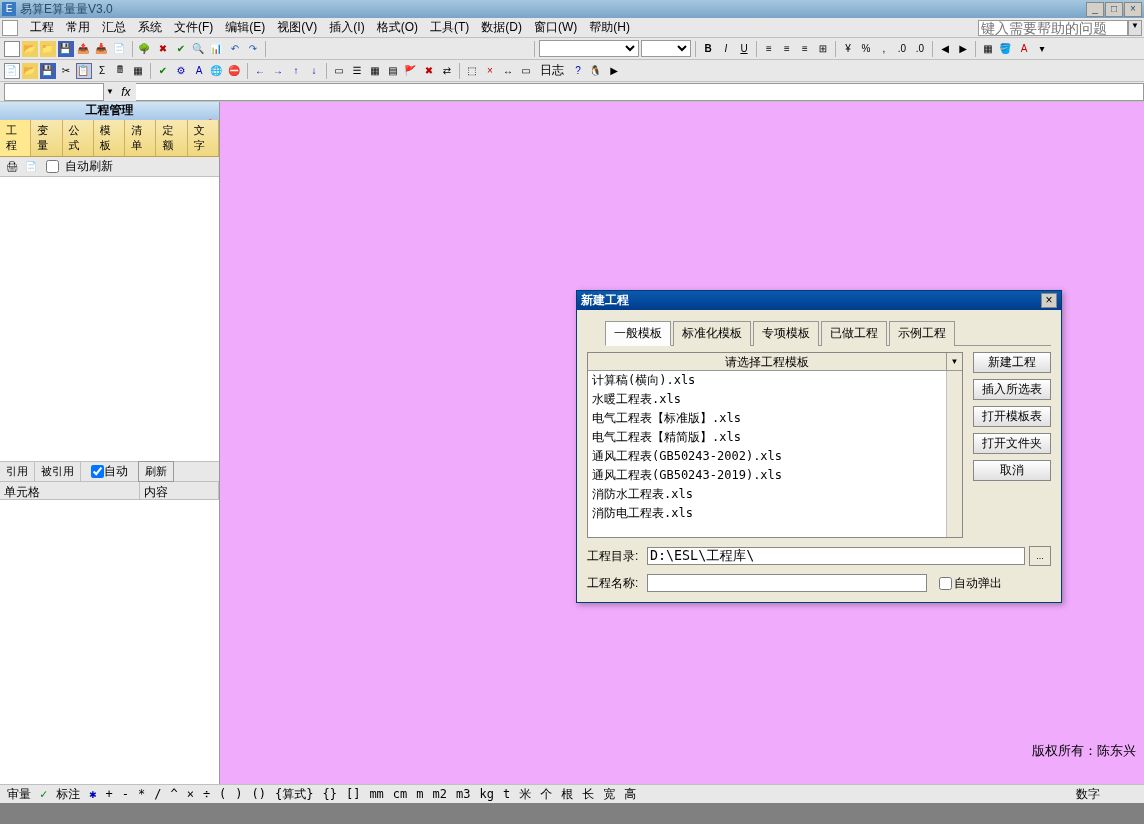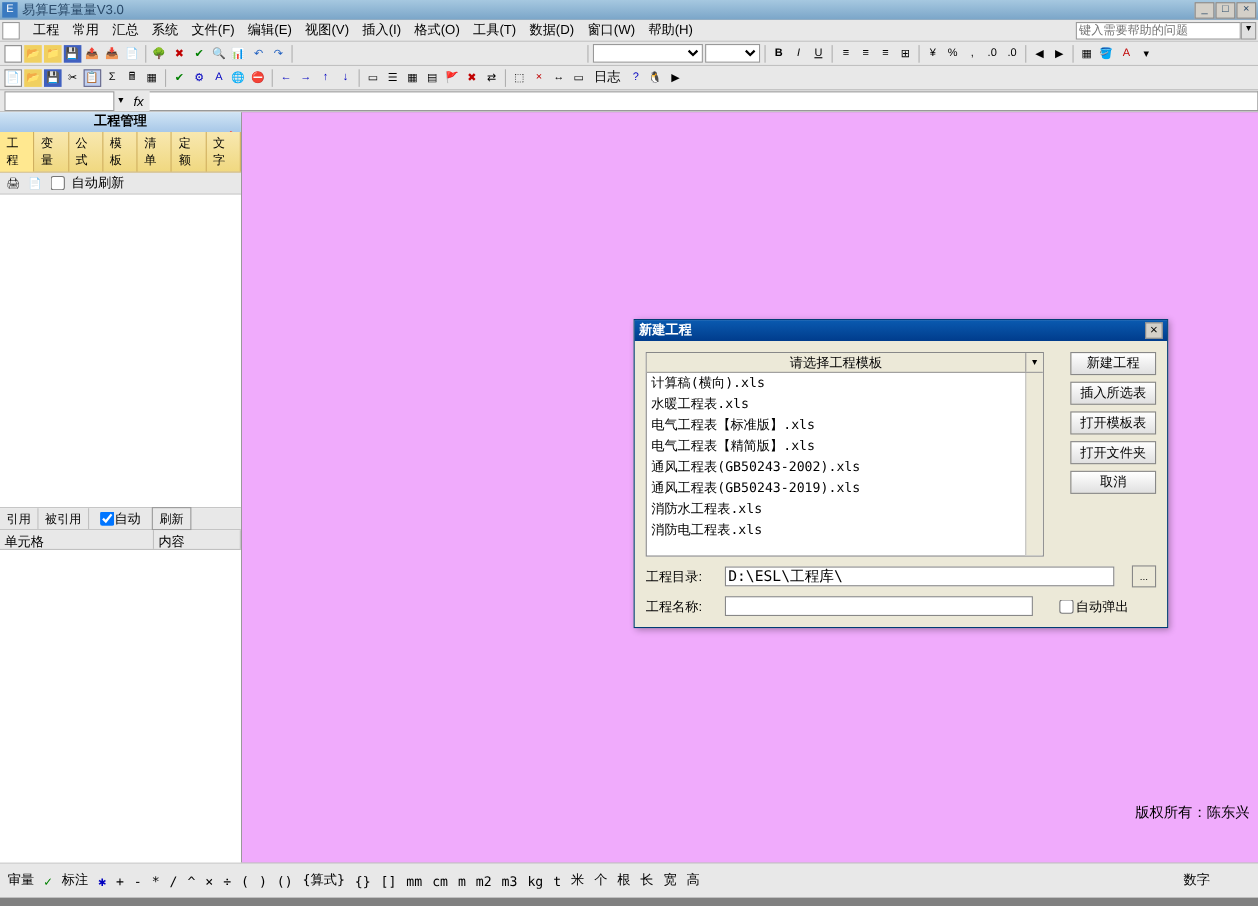--- a/index.html
+++ b/index.html
@@ -9,21 +9,21 @@
 .titlebar { height: 18px; background: linear-gradient(to bottom, #a6c8e0, #7aa5c8); display: flex; align-items: center; padding: 0 2px; color: #2a4a6a; }
 .titlebar .app-icon { width: 14px; height: 14px; background: #3a7ac0; color: #fff; font-size: 10px; text-align: center; line-height: 14px; margin-right: 4px; }
 .titlebar .title-text { flex: 1; font-size: 12px; }
 .titlebar .win-btns { display: flex; gap: 1px; }
 .titlebar .win-btn { width: 18px; height: 15px; background: #d4d0c8; border: 1px solid #888; font-size: 10px; text-align: center; line-height: 12px; cursor: pointer; }
 
 
 .menubar { height: 20px; background: #e8e8e8; border-bottom: 1px solid #c0c0c0; display: flex; align-items: center; padding: 0 2px; }
 .menubar .menu-icon { width: 16px; height: 16px; background: #fff; border: 1px solid #999; margin-right: 6px; }
 .menubar .menu-item { padding: 2px 6px; cursor: pointer; }
-.menubar .help-search { margin-left: auto; width: 150px; height: 16px; border: 1px solid #999; background: #fff; font-size: 11px; padding: 0 2px; }
+.menubar .help-search { margin-left: auto; width: 150px; height: 16px; border: 1px solid #999; background: #fff; font-size: 14px; padding: 0 2px; }
 .menubar .help-dd { width: 14px; height: 16px; border: 1px solid #999; background: #e0e0e0; font-size: 8px; text-align: center; }
 
 
 .toolbar { height: 22px; background: #e8e8e8; border-bottom: 1px solid #c0c0c0; display: flex; align-items: center; padding: 0 4px; gap: 2px; }
 .tb-btn { width: 16px; height: 16px; border: 1px solid transparent; cursor: pointer; display: inline-flex; align-items: center; justify-content: center; font-size: 10px; }
 .tb-sep { width: 1px; height: 16px; background: #b0b0b0; margin: 0 2px; }
 .tb-dd { width: 100px; height: 17px; border: 1px solid #999; background: #fff; }
 .tb-text { padding: 0 4px; }
 
 
@@ -56,42 +56,42 @@
 .content { flex: 1; background: #f0abfc; position: relative; }
 
 
 .dialog { position: absolute; left: 356px; top: 188px; width: 486px; background: #ece9d8; border: 1px solid #003c74; box-shadow: 2px 2px 6px rgba(0,0,0,0.3); }
 .dlg-title { height: 19px; background: linear-gradient(to bottom, #0a5ab0, #003c8c); color: #fff; display: flex; align-items: center; padding: 0 4px; font-weight: bold; font-size: 12px; }
 .dlg-title .close-btn { margin-left: auto; width: 16px; height: 15px; background: #d4d0c8; color: #000; border: 1px solid #888; text-align: center; line-height: 12px; cursor: pointer; font-weight: normal; }
 .dlg-body { padding: 10px; }
 .dlg-tabs { display: flex; border-bottom: 1px solid #999; margin-bottom: 6px; margin-left: 18px; }
 .dlg-tab { padding: 3px 8px; border: 1px solid #999; border-bottom: none; background: #ece9d8; cursor: pointer; margin-right: 2px; position: relative; top: 1px; }
 .dlg-tab.active { background: #fcfcfc; border-bottom: 1px solid #fcfcfc; }
-.dlg-content { display: flex; gap: 24px; }
+.dlg-content { display: flex; gap: 10px; }
 .template-box { flex: 1; border: 1px solid #888; background: #fff; height: 186px; display: flex; flex-direction: column; }
 .template-header { height: 18px; background: #ece9d8; border-bottom: 1px solid #999; text-align: center; line-height: 18px; display: flex; }
 .template-header span { flex: 1; }
 .template-header .arrow { width: 16px; border-left: 1px solid #999; font-size: 8px; }
 .template-list { flex: 1; overflow-y: auto; }
 .template-item { padding: 1px 4px; cursor: pointer; font-family: SimSun, monospace; font-size: 12px; }
 .template-item.selected { background: #0a246a; color: #fff; }
 .template-scroll { width: 16px; background: #ece9d8; border-left: 1px solid #c0c0c0; }
 .dlg-buttons { width: 78px; display: flex; flex-direction: column; gap: 6px; }
 .dlg-btn { height: 21px; border: 1px solid #888; background: linear-gradient(to bottom, #fff, #e0e0e0); cursor: pointer; font-size: 12px; }
-.dlg-row { display: flex; align-items: center; margin-top: 8px; gap: 16px; }
+.dlg-row { display: flex; align-items: center; margin-top: 8px; gap: 4px; }
 .dlg-row label { width: 56px; }
 .dlg-row input[type=text] { flex: 1; height: 18px; border: 1px solid #888; background: #fff; padding: 0 2px; font-family: SimSun, monospace; }
 .dlg-row .browse { width: 22px; height: 20px; border: 1px solid #888; background: #ece9d8; cursor: pointer; font-size: 9px; }
 .dlg-row .auto-check { display: flex; align-items: center; gap: 2px; margin-left: 8px; }
 
 
-.copyright { position: absolute; right: 8px; bottom: 36px; color: #000; font-size: 13px; }
-
-
-.statusbar { height: 32px; background: #e8e8e8; border-top: 1px solid #c0c0c0; display: flex; align-items: center; padding: 0 4px; gap: 3px; font-family: SimSun, monospace; }
+.copyright { position: absolute; right: 8px; bottom: 24px; color: #000; font-size: 13px; }
+
+
+.statusbar { height: 19px; background: #e8e8e8; border-top: 1px solid #c0c0c0; display: flex; align-items: center; padding: 0 4px; gap: 3px; font-family: SimSun, monospace; }
 .statusbar .sb-item { padding: 0 3px; cursor: pointer; }
 .statusbar .sb-right { margin-left: auto; padding: 0 40px; }
 
 
 .ic-new { background: #fff; border: 1px solid #888; }
 .ic-open { background: #f0d060; }
 .ic-save { background: #4060c0; }
 .ic-copy { background: #c0d0f0; border: 1px solid #668; }
 .ic-undo { color: #2060c0; }
 .ic-redo { color: #2060c0; }
@@ -266,20 +266,27 @@
   </div>
 
   <div class="content">
 
     <div class="dialog">
       <div class="dlg-title">
         <span>新建工程</span>
         <div class="close-btn">×</div>
       </div>
       <div class="dlg-body">
+        <div class="dlg-tabs">
+          <div class="dlg-tab active">一般模板</div>
+          <div class="dlg-tab">标准化模板</div>
+          <div class="dlg-tab">专项模板</div>
+          <div class="dlg-tab">已做工程</div>
+          <div class="dlg-tab">示例工程</div>
+        </div>
         <div class="dlg-content">
           <div class="template-box">
             <div class="template-header">
               <span>请选择工程模板</span>
               <div class="arrow">▼</div>
             </div>
             <div style="display:flex;flex:1;overflow:hidden">
               <div class="template-list">
                 <div class="template-item">计算稿(横向).xls</div>
                 <div class="template-item">水暖工程表.xls</div>

